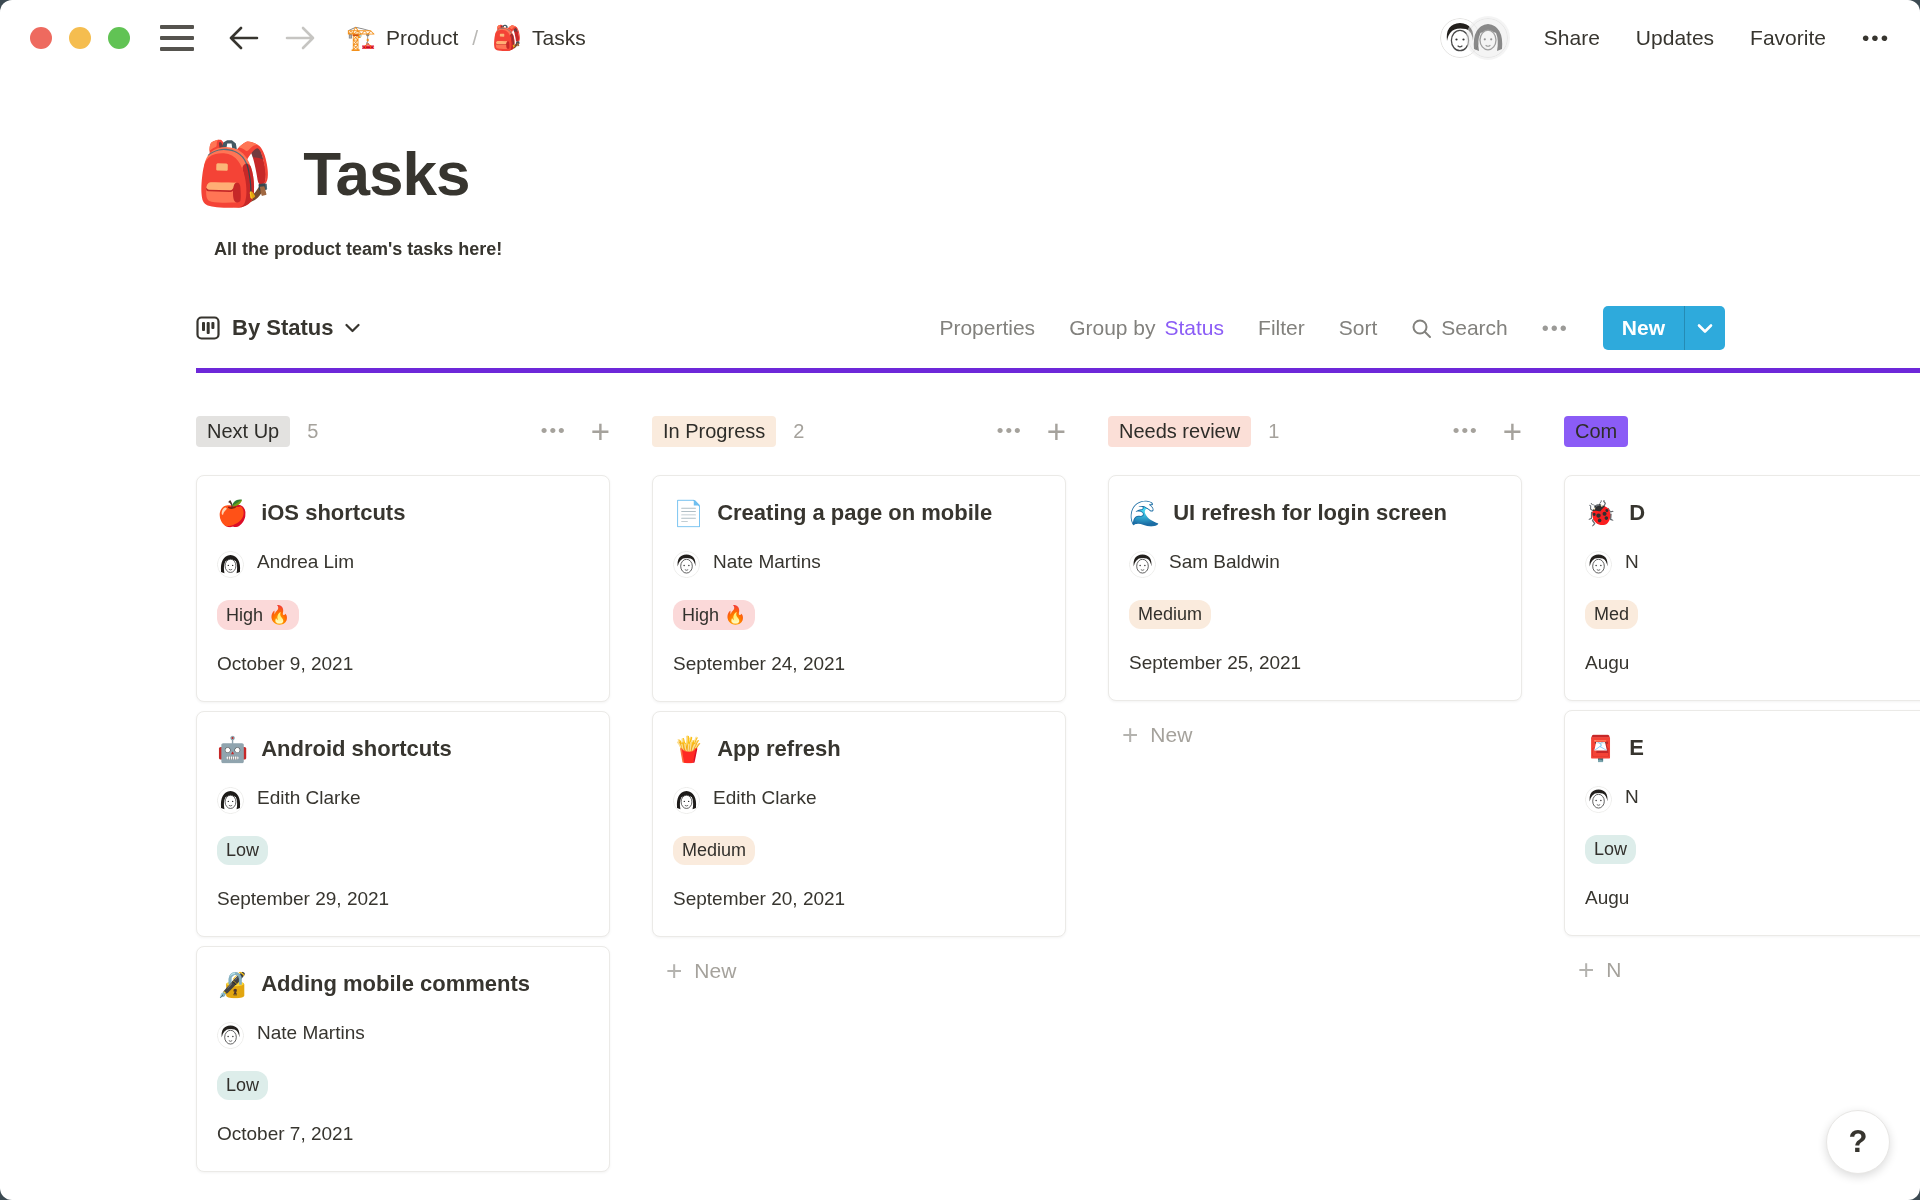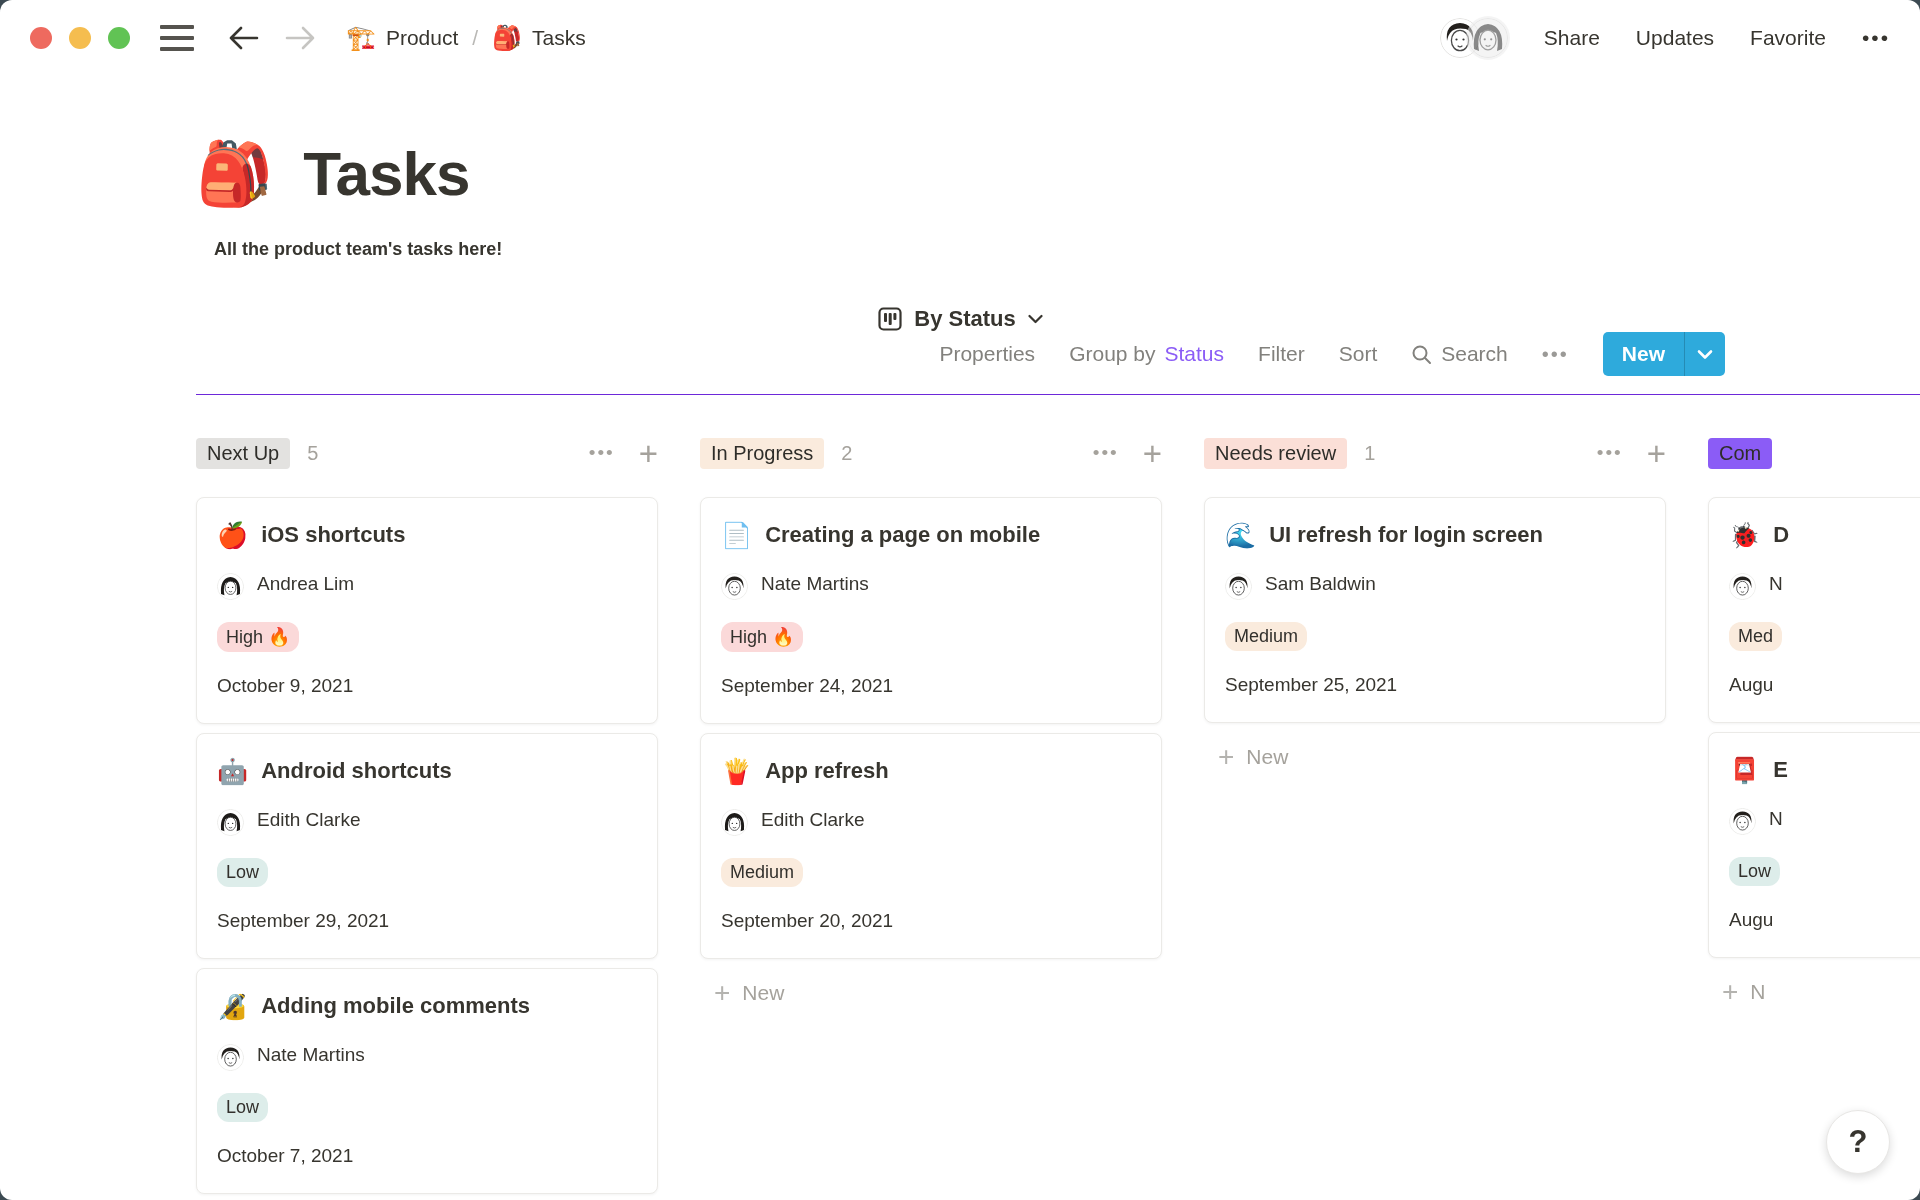--- a/index.html
+++ b/index.html
@@ -37,34 +37,34 @@
 
   
   .page-header{padding-left:196px;margin-top:62px;}
   .title-row{display:flex;align-items:center;gap:30px;}
   .page-icon{font-size:62px;line-height:1;cursor:pointer;}
   h1{font-size:62px;font-weight:700;margin:0;letter-spacing:-1px;color:#37352F;}
   .desc{margin:30px 0 0 18px;font-size:18px;color:#37352F;font-weight:bold;}
 
   
   .viewbar{margin-left:196px;margin-top:46px;display:flex;align-items:center;
-           border-bottom:1px solid #6d28d9;padding-bottom:18px;padding-right:195px;flex-direction:column;}
+           border-bottom:5px solid #6d28d9;padding-bottom:18px;padding-right:195px;}
   .view-switcher{display:flex;align-items:center;gap:12px;font-size:22px;font-weight:600;cursor:pointer;}
   .viewbar-right{margin-left:auto;display:flex;align-items:center;gap:34px;font-size:21px;color:#82817D;}
   .vb-item{background:none;border:none;font:inherit;color:#82817D;cursor:pointer;padding:0;display:flex;align-items:center;gap:9px;}
   .vb-item .dark{color:#8b5cf6;text-align:center;}
   .vb-more{letter-spacing:2px;font-size:20px;color:#9B9A97;}
   .new-btn{display:flex;align-items:stretch;height:44px;border-radius:5px;overflow:hidden;cursor:pointer;}
   .new-label{display:flex;align-items:center;padding:0 19px;color:#fff;font-size:21px;font-weight:700;}
   .new-divider{width:1px;background:rgba(0,0,0,0.18);}
   .new-caret{display:flex;align-items:center;justify-content:center;width:40px;}
 
   
   .board{display:flex;align-items:flex-start;gap:42px;padding-left:196px;margin-top:40px;}
-  .column{width:462px;flex-shrink:0;}
+  .column{width:414px;flex-shrink:0;}
   .col-head{display:flex;align-items:center;margin-bottom:26px;height:36px;}
   .col-pill{padding:4px 11px;border-radius:4px;font-size:20px;color:#2E2D29;white-space:nowrap;cursor:pointer;}
   .col-count{margin-left:17px;font-size:20px;color:#A5A29C;}
   .col-actions{margin-left:auto;display:flex;align-items:center;gap:24px;color:#A5A29C;}
   .col-more{letter-spacing:2px;font-size:19px;cursor:pointer;}
   .col-add{font-size:33px;font-weight:300;line-height:1;cursor:pointer;color:#A5A29C;}
 
   .card{background:#fff;border:1px solid #EBEAE7;border-radius:8px;
         box-shadow:0 1px 3px rgba(15,15,15,0.05);
         padding:24px 20px 26px;margin-bottom:9px;cursor:pointer;}

